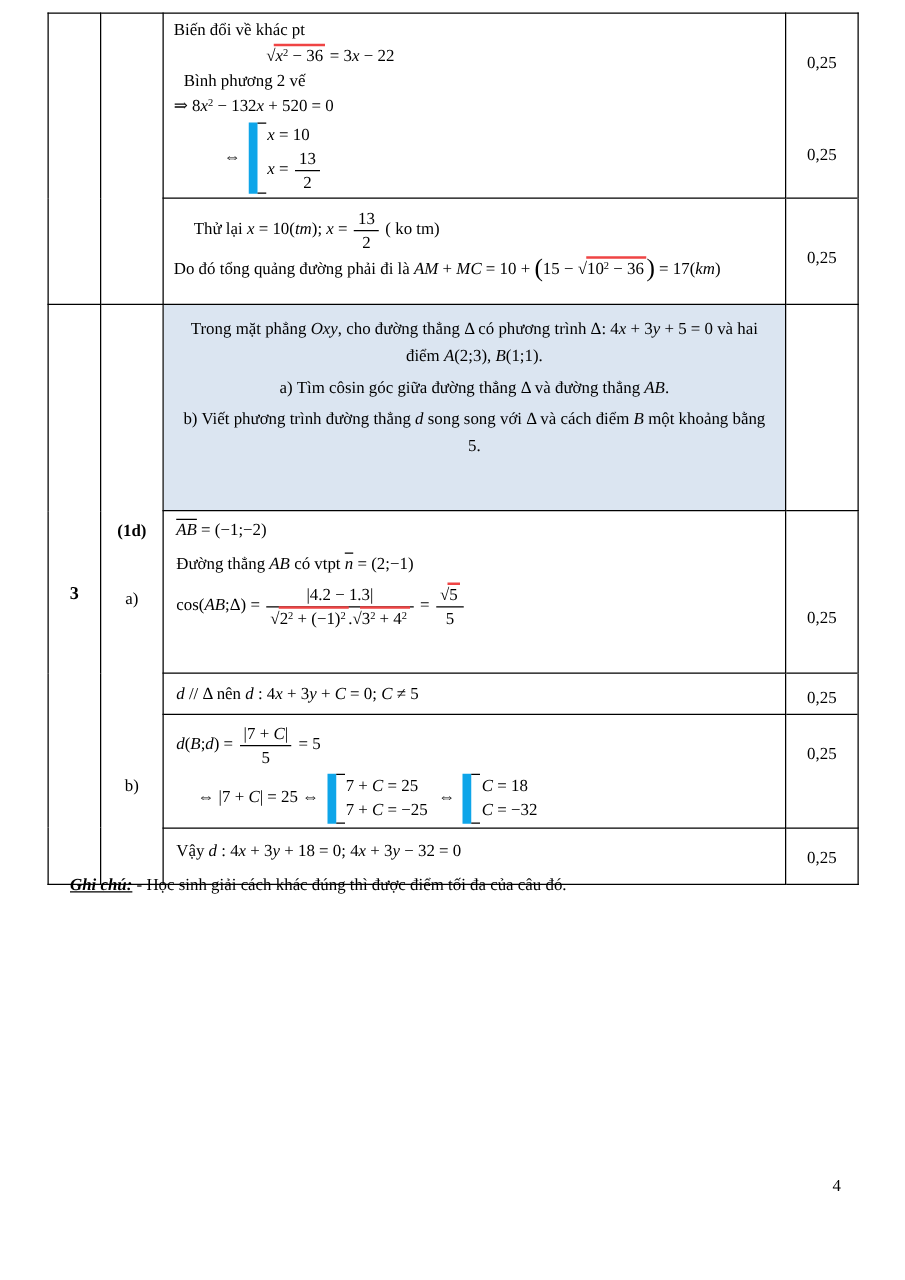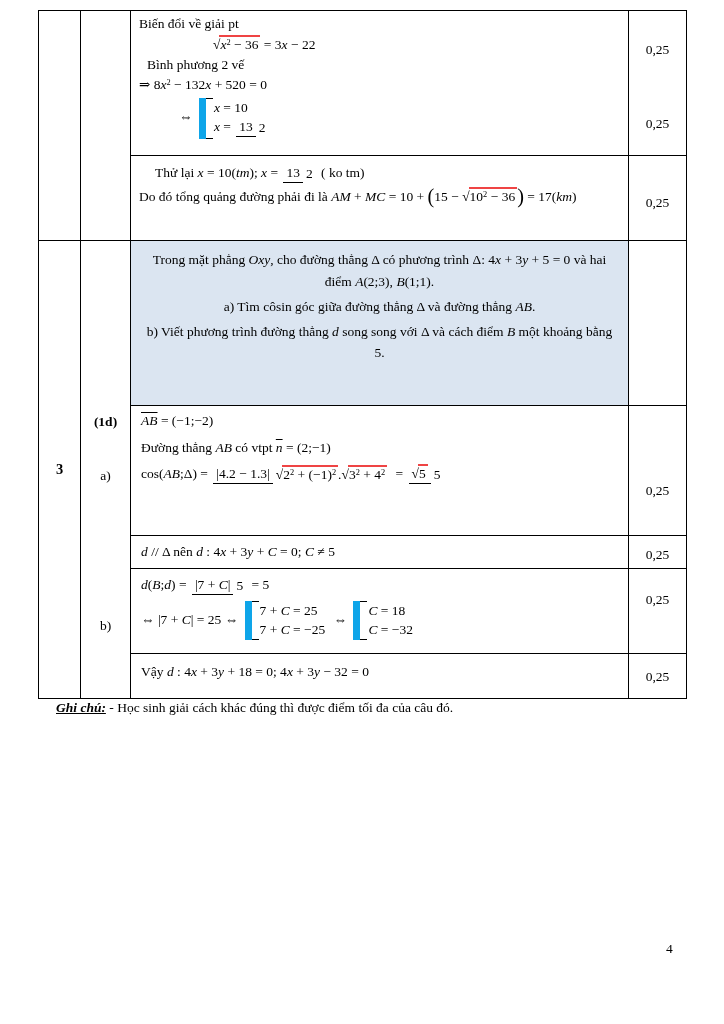--- a/index.html
+++ b/index.html
@@ -31,21 +31,21 @@
   .line { white-space:nowrap; }
 
   .stmt-box {
     background:#dbe5f1; height:148px; padding:8px 12px; line-height:1.62;
   }
   .stmt-line { margin-bottom:3px;text-align:center; }
 
   i { font-style:italic; }
   sup { font-size:0.62em; vertical-align:0.5em; line-height:0; }
 
-  .frac { display:inline-flex; flex-direction:row; vertical-align:middle; text-align:center; margin:0 2px; }
+  .frac { display:inline-flex; flex-direction:column; vertical-align:middle; text-align:center; margin:0 2px; }
   .frac .num { display:block; padding:0 3px 1px 3px; border-bottom:1px solid #000; line-height:1.15; }
   .frac .den { display:block; padding:1px 3px 0 3px; line-height:1.15; }
 
   .sqrt { white-space:nowrap; }
   .sqrt .rad { border-top:2px solid #ef4444; padding:0 2px 0 1px; margin-left:-1px; }
 
   .cases {
     display:inline-flex; flex-direction:column; vertical-align:middle;
     border-left:7px solid #0ea5e9; padding:1px 2px 1px 8px; position:relative;
     text-align:left; margin:0 3px;
@@ -74,21 +74,21 @@
         <col style="width:50px">
         <col style="width:498px">
         <col style="width:58px">
     </colgroup>
     <tbody>
 
       <tr style="height:145px">
         <td class="cell-q" rowspan="2"></td>
         <td class="cell-part" rowspan="2"></td>
         <td class="cell-content bb-dashed">
-          <div class="line" style="margin:1px 0 0 2px">Biến đổi về giải pt</div>
+          <div class="line" style="margin:1px 0 0 2px">Biến đổi về khác pt</div>
           <div class="line" style="margin:3px 0 0 76px"><span class="sqrt">√<span class="rad"><i>x</i><sup>2</sup> − 36</span></span> = 3<i>x</i> − 22</div>
           <div class="line" style="margin:3px 0 0 10px">Bình phương 2 vế</div>
           <div class="line" style="margin:2px 0 0 2px">⇒ 8<i>x</i><sup>2</sup> − 132<i>x</i> + 520 = 0</div>
           <div class="line" style="margin:5px 0 0 42px">⇔ <span class="cases">
                 <span class="cl"><i>x</i> = 10</span>
                 <span class="cl"><i>x</i> = <span class="frac">
                     <span class="num">13</span>
                     <span class="den">2</span>
                   </span></span>
               </span></div>
@@ -156,21 +156,21 @@
           <span class="pt" style="top:10px">0,25</span>
         </td>
       </tr>
 
       <tr style="height:85px">
         <td class="cell-content">
           <div class="line" style="margin:4px 0 0 4px"><i>d</i>(<i>B</i>;<i>d</i>) = <span class="frac">
                 <span class="num">|7 + <i>C</i>|</span>
                 <span class="den">5</span>
               </span> = 5</div>
-          <div class="line" style="margin:6px 0 0 4px">⇔ |7 + <i>C</i>| = 25 ⇔ <span class="cases">
+          <div class="line" style="margin:6px 0 0 21px">⇔ |7 + <i>C</i>| = 25 ⇔ <span class="cases">
                 <span class="cl">7 + <i>C</i> = 25</span>
                 <span class="cl">7 + <i>C</i> = −25</span>
               </span> ⇔ <span class="cases">
                 <span class="cl"><i>C</i> = 18</span>
                 <span class="cl"><i>C</i> = −32</span>
               </span></div>
         </td>
         <td class="cell-pts">
           <span class="pt" style="top:22px">0,25</span>
         </td>

